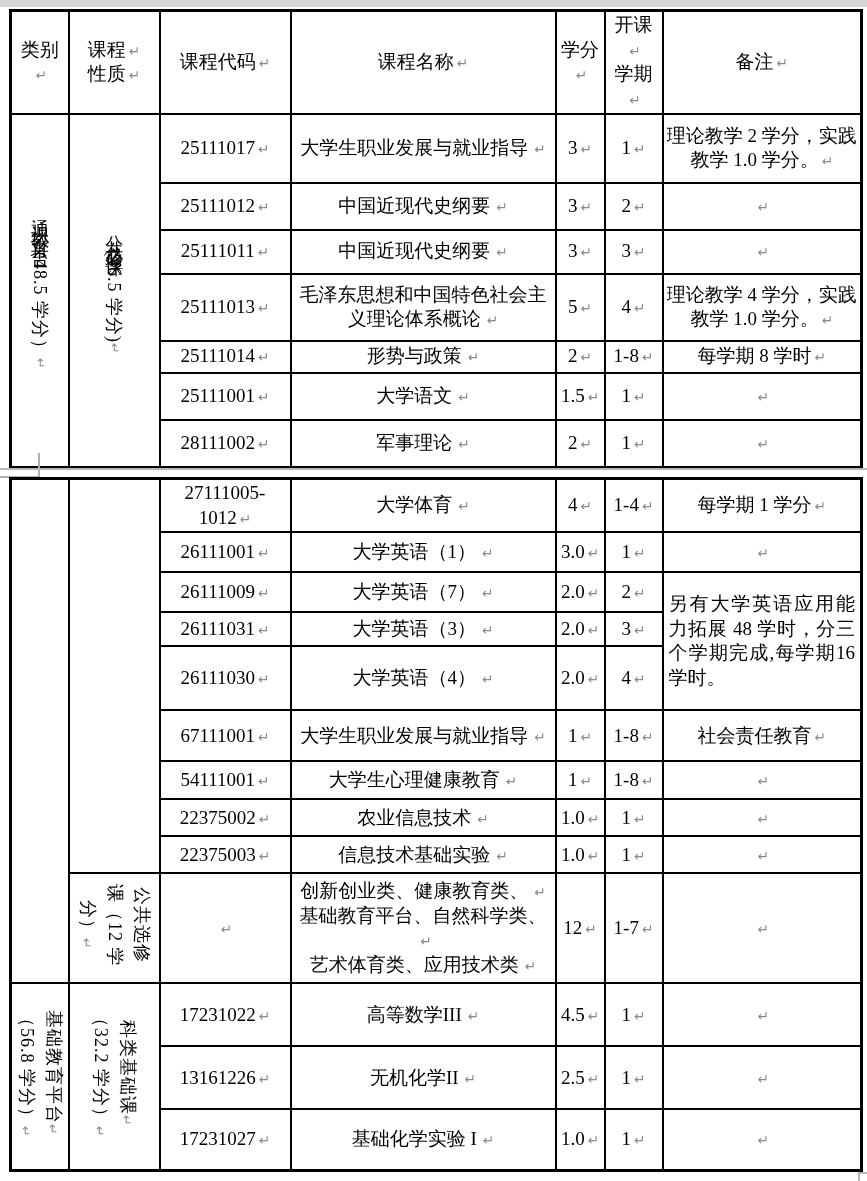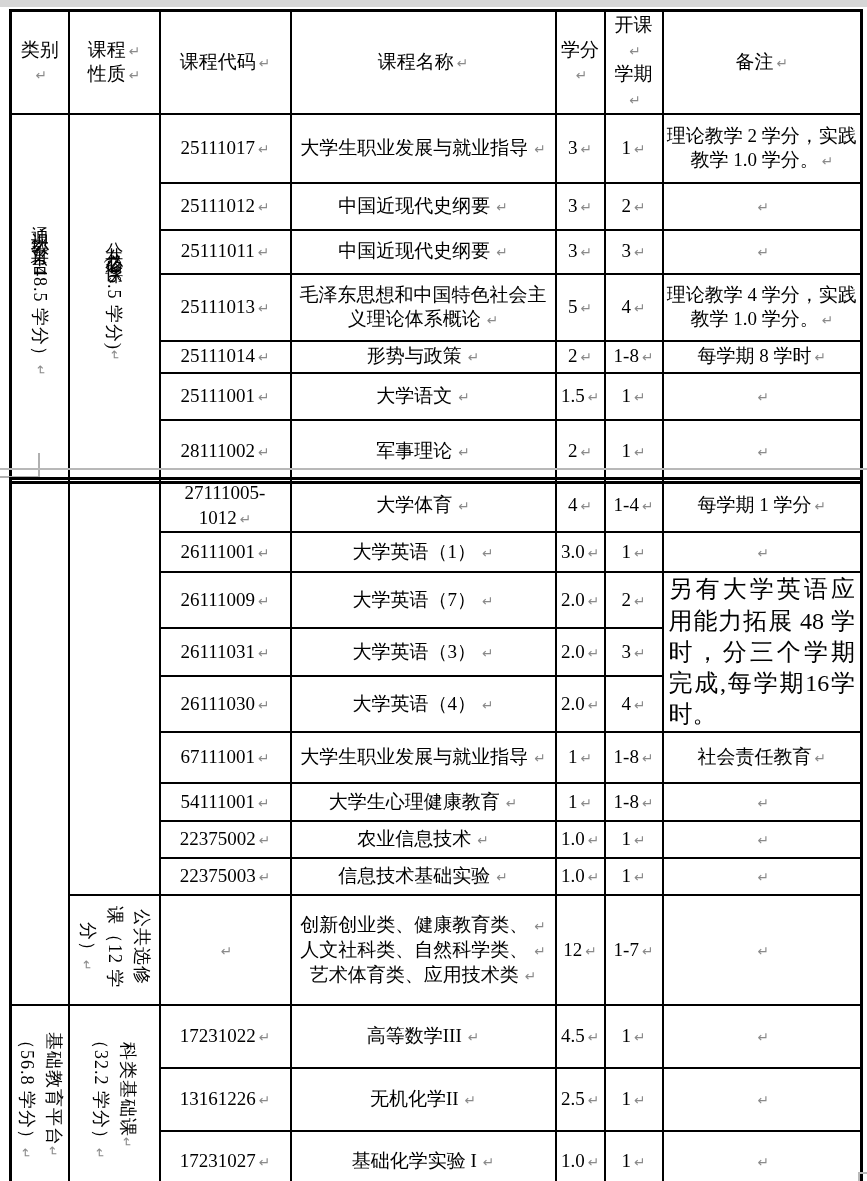--- a/index.html
+++ b/index.html
@@ -11,21 +11,21 @@
   .split-step{position:absolute;top:476px;left:0;width:38px;height:2px;background:#b0b0b0;}
   .corner-tick{position:absolute;top:1172px;left:858px;width:8px;height:8px;border-left:2px solid #b8b8b8;border-top:2px solid #b8b8b8;}
 
   table.ctable{border-collapse:collapse;table-layout:fixed;position:absolute;left:9px;
                border:3px solid #000;}
   table.t1{top:9px;}
   table.t2{top:477px;}
   td{border:2px solid #000;text-align:center;vertical-align:middle;
      font-size:19px;line-height:1.3;padding:1px 3px;overflow:hidden;}
   td.remark{font-size:19px;}
-  td.remark-just{font-size:24px;text-align:justify;padding:1px 5px;}
+  td.remark-just{font-size:19px;text-align:justify;padding:1px 5px;}
   td.num{text-align:center;}
 
   
   .pm::after{content:"↵";color:#8a8a8a;font-size:0.72em;margin-left:3px;
              font-family:"DejaVu Sans",sans-serif;}
   .namecell .pm::after{margin-left:6px;}
 
   
   td.vcell{padding:0;text-align:center;}
   .vwrap{display:inline-block;writing-mode:vertical-rl;text-orientation:upright;
@@ -110,21 +110,21 @@
       <td class="num"><span class="pm">1-8</span></td>
       <td class="remark"><span class="pm">每学期 8 学时</span></td>
     </tr>
     <tr style="height:47px">
       <td><span class="pm">25111001</span></td>
       <td class="namecell"><span class="pm">大学语文</span></td>
       <td class="num"><span class="pm">1.5</span></td>
       <td class="num"><span class="pm">1</span></td>
       <td class="remark"><span class="pm"></span></td>
     </tr>
-    <tr style="height:63px">
+    <tr style="height:48px">
       <td><span class="pm">28111002</span></td>
       <td class="namecell"><span class="pm">军事理论</span></td>
       <td class="num"><span class="pm">2</span></td>
       <td class="num"><span class="pm">1</span></td>
       <td class="remark"><span class="pm"></span></td>
     </tr>
   </tbody>
     </table>
 
   <div class="split-tick"></div>
@@ -164,21 +164,21 @@
       <td class="num"><span class="pm">2.0</span></td>
       <td class="num"><span class="pm">2</span></td>
       <td class="remark-just" rowspan="3"><span>另有大学英语应用能力拓展 48 学时，分三个学期完成,每学期16学时。</span></td>
     </tr>
     <tr style="height:34px">
       <td><span class="pm">26111031</span></td>
       <td class="namecell"><span class="pm">大学英语（3）</span></td>
       <td class="num"><span class="pm">2.0</span></td>
       <td class="num"><span class="pm">3</span></td>
     </tr>
-    <tr style="height:40px">
+    <tr style="height:64px">
       <td><span class="pm">26111030</span></td>
       <td class="namecell"><span class="pm">大学英语（4）</span></td>
       <td class="num"><span class="pm">2.0</span></td>
       <td class="num"><span class="pm">4</span></td>
     </tr>
     <tr style="height:51px">
       <td><span class="pm">67111001</span></td>
       <td class="namecell"><span class="pm">大学生职业发展与就业指导</span></td>
       <td class="num"><span class="pm">1</span></td>
       <td class="num"><span class="pm">1-8</span></td>
@@ -205,21 +205,21 @@
       <td class="num"><span class="pm">1</span></td>
       <td class="remark"><span class="pm"></span></td>
     </tr>
     <tr style="height:110px">
       <td class="vcell">
         <div class="vall velect"><span class="pm">公共选修课（12 学分）</span></div>
       </td>
       <td><span class="pm"></span></td>
       <td class="namecell">
         <div class="pm">创新创业类、健康教育类、</div>
-        <div class="pm">人文社科类、自然科学类、</div>
+        <div class="pm">基础教育平台、自然科学类、</div>
         <div class="pm">艺术体育类、应用技术类</div>
       </td>
       <td class="num"><span class="pm">12</span></td>
       <td class="num"><span class="pm">1-7</span></td>
       <td class="remark"><span class="pm"></span></td>
     </tr>
     <tr style="height:63px">
       <td class="vcell" rowspan="3">
         <div class="vall">
           <div class="pm">基础教育平台</div>

